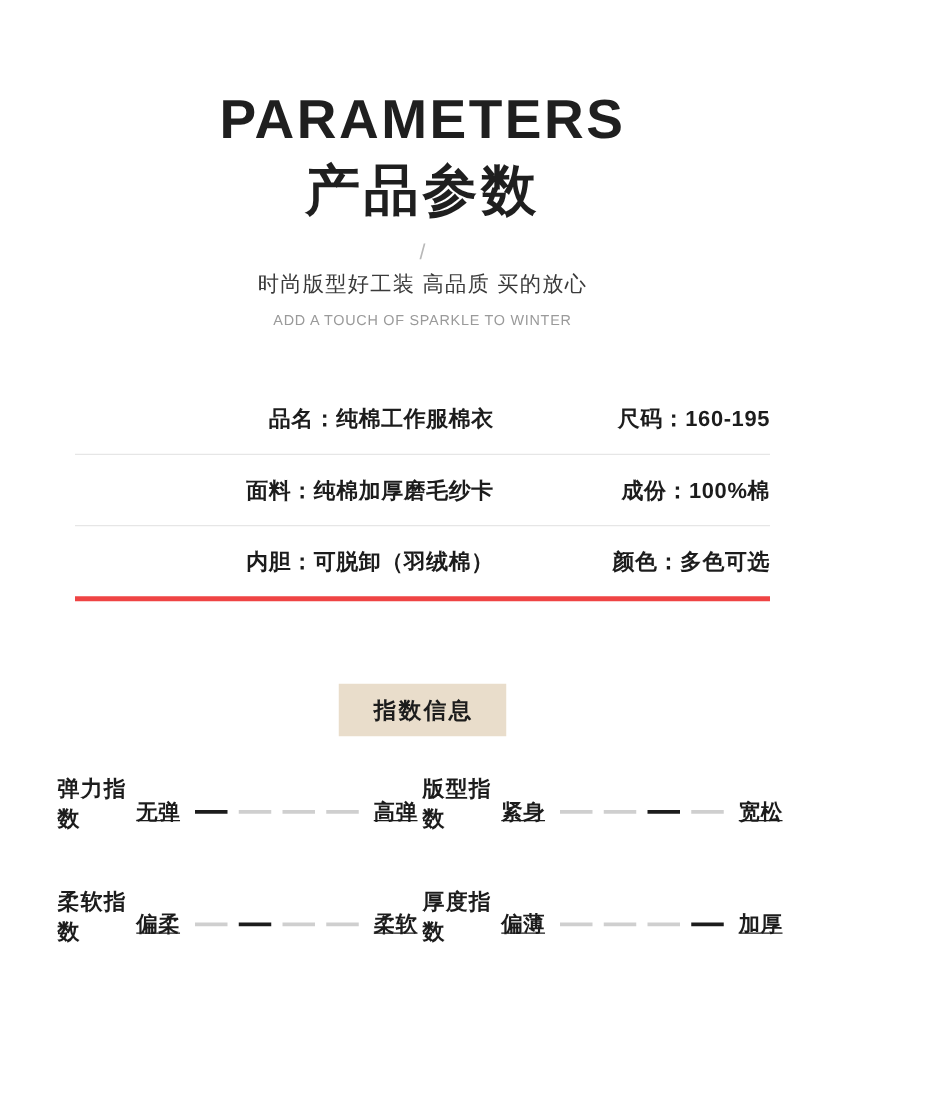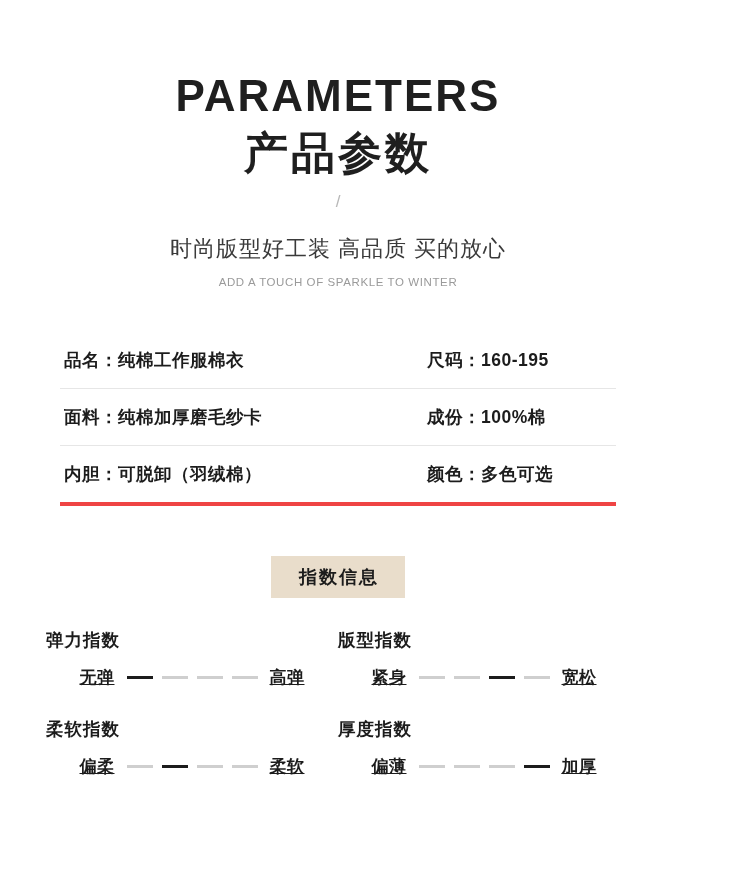--- a/index.html
+++ b/index.html
@@ -42,35 +42,36 @@
     margin-top: 8px;
     line-height: 1.15;
   }
   .slash {
     font-size: 17px;
     color: #b8b8b8;
     margin-top: 14px;
     line-height: 1;
   }
   .subtitle-cn {
-    font-size: 22px;
+    font-size: 17px;
     color: #3a3a3a;
-    margin-top: 24px;
+    margin-top: 6px;
     letter-spacing: 1px;
   }
   .subtitle-en {
     font-size: 11.5px;
     color: #9a9a9a;
     letter-spacing: 0.6px;
     margin-top: 12px;
   }
 
   
   .specs {
     margin: 44px 60px 0 60px;
+    text-align: right;
   }
   .spec-row {
     display: flex;
     align-items: center;
     height: 56px;
     border-bottom: 1px solid #e6e6e6;
   }
   .spec-row:last-child {
     border-bottom: 4px solid #ef4444;
   }
@@ -98,32 +99,33 @@
     margin-top: 50px;
   }
   .index-badge {
     display: inline-block;
     background: #e9ddcb;
     color: #1c1c1c;
     font-size: 18px;
     font-weight: bold;
     letter-spacing: 2px;
     padding: 9px 26px 9px 28px;
+    margin-top: 16px;
   }
 
   .index-grid {
     margin: 30px 46px 0 46px;
     display: grid;
     grid-template-columns: 1fr 1fr;
     row-gap: 28px;
   }
   .index-item {
     display: flex;
-    flex-direction: column;
-    align-items: flex-start;
+    flex-direction: row;
+    align-items: center;
   }
   .index-name {
     font-size: 17.5px;
     font-weight: bold;
     color: #1c1c1c;
     letter-spacing: 1px;
     margin-bottom: 14px;
   }
   .index-scale {
     display: flex;

